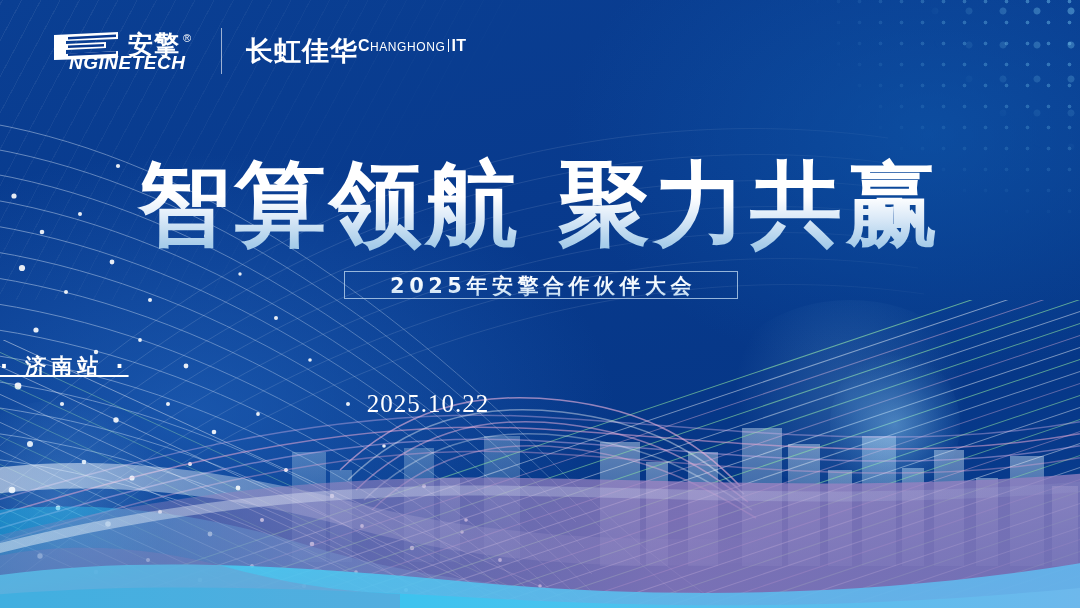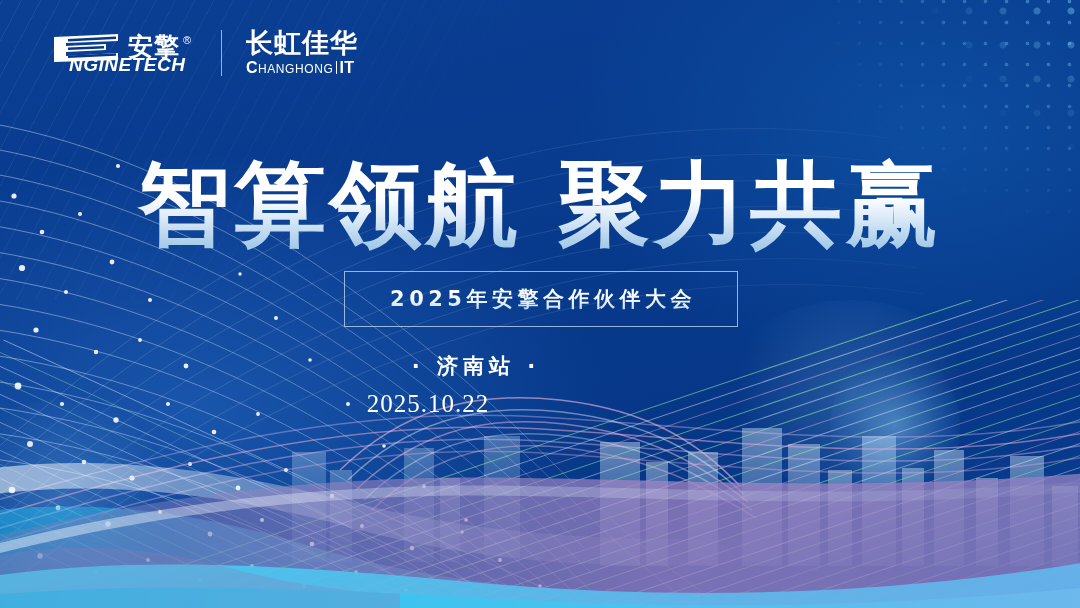--- a/index.html
+++ b/index.html
@@ -78,21 +78,21 @@
   .eng-word {
     font-family:"Liberation Sans", sans-serif;
     font-size:19px; font-weight:bold; font-style:italic; color:#ffffff;
     letter-spacing:0.5px; line-height:19px;
     margin-top:-8px; margin-left:17px;
   }
   .logo-sep {
     width:1px; height:46px; background:rgba(255,255,255,0.6);
     margin:0 24px 0 30px;
   }
-  .logo-ch { display:flex; flex-direction:column; align-items:flex-start; }
+  .logo-ch { display:flex; flex-direction:row; align-items:flex-start; }
   .ch-cn {
     font-family:"DejaVu Sans", sans-serif;
     font-size:27px; font-weight:bold; color:#ffffff;
     letter-spacing:1px; line-height:30px;
   }
   .ch-en {
     display:flex; align-items:baseline;
     font-family:"Liberation Sans", sans-serif; color:#ffffff;
     line-height:18px; margin-top:1px; letter-spacing:0.3px;
   }
@@ -110,42 +110,42 @@
     line-height:104px;
     background:linear-gradient(180deg, #ffffff 0%, #ffffff 42%, #dceaf8 62%, #a8cdea 88%, #97c2e6 100%);
     -webkit-background-clip:text; background-clip:text;
     -webkit-text-fill-color:transparent; color:transparent;
     z-index:40;
     white-space:nowrap;
   }
 
   
   .sub-box {
-    position:absolute; left:344px; top:271px; width:394px; height:56px;
+    position:absolute; left:344px; top:271px; width:394px; height:28px;
     border:1.5px solid rgba(190,215,240,0.78);
-    display:flex; align-items:center; justify-content:center;
+    display:flex; justify-content:center;
     z-index:40;
   }
   .sub-text {
     font-family:"DejaVu Sans", sans-serif;
     font-size:21px; font-weight:bold;
     letter-spacing:4.5px;
     background:linear-gradient(180deg, #ffffff 0%, #f2f8fd 50%, #b9d6ef 100%);
     -webkit-background-clip:text; background-clip:text;
     -webkit-text-fill-color:transparent; color:transparent;
     white-space:nowrap;
     padding-left:4px;
   }
 
   
   .station {
-    position:absolute; left:0; top:352px; width:952px; text-align:center;
+    position:absolute; left:0; top:352px; width:952px; 
     font-family:"DejaVu Sans", sans-serif;
     font-size:21px; font-weight:bold; color:#ffffff;
-    letter-spacing:5px; z-index:40;
+    letter-spacing:5px; z-index:40;text-decoration:underline;
   }
   .date {
     position:absolute; left:0; top:390px; width:856px; text-align:center;
     font-family:"Liberation Serif", serif;
     font-size:25px; color:#ffffff; font-weight:400;
     letter-spacing:1px; z-index:40;
   }
 
   
   .footer {

